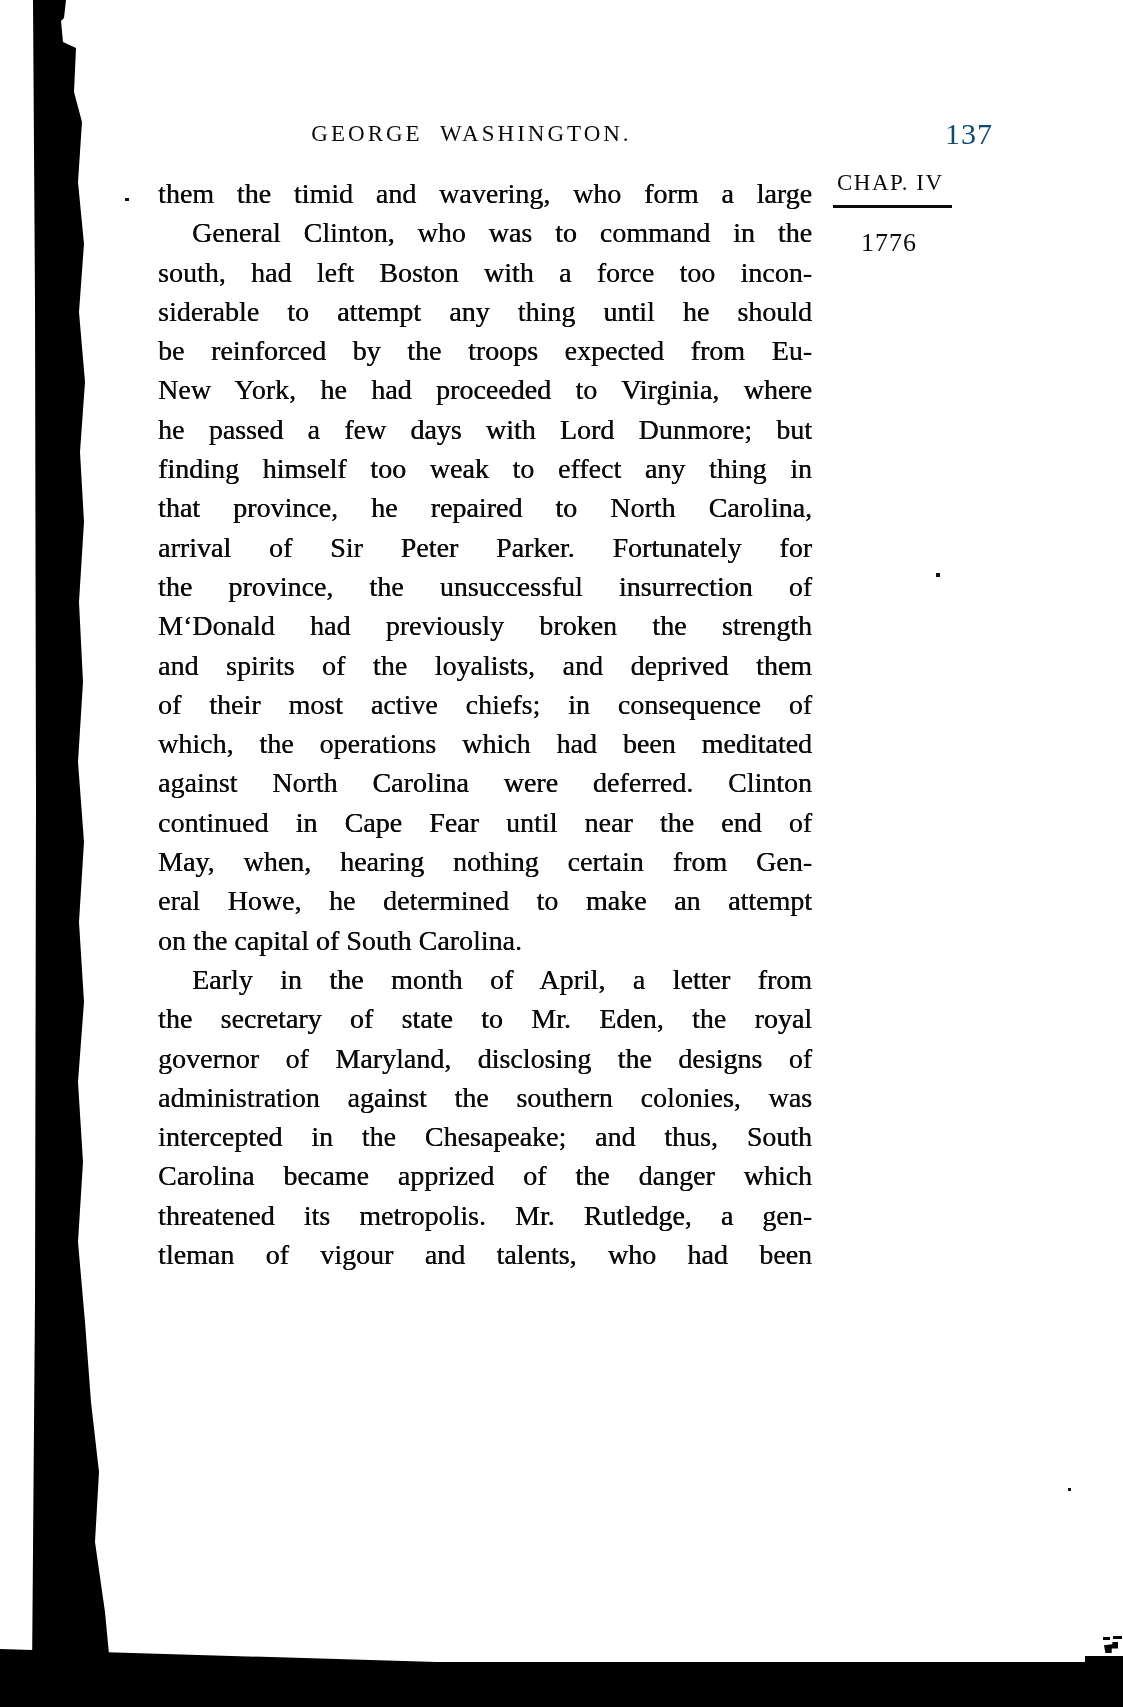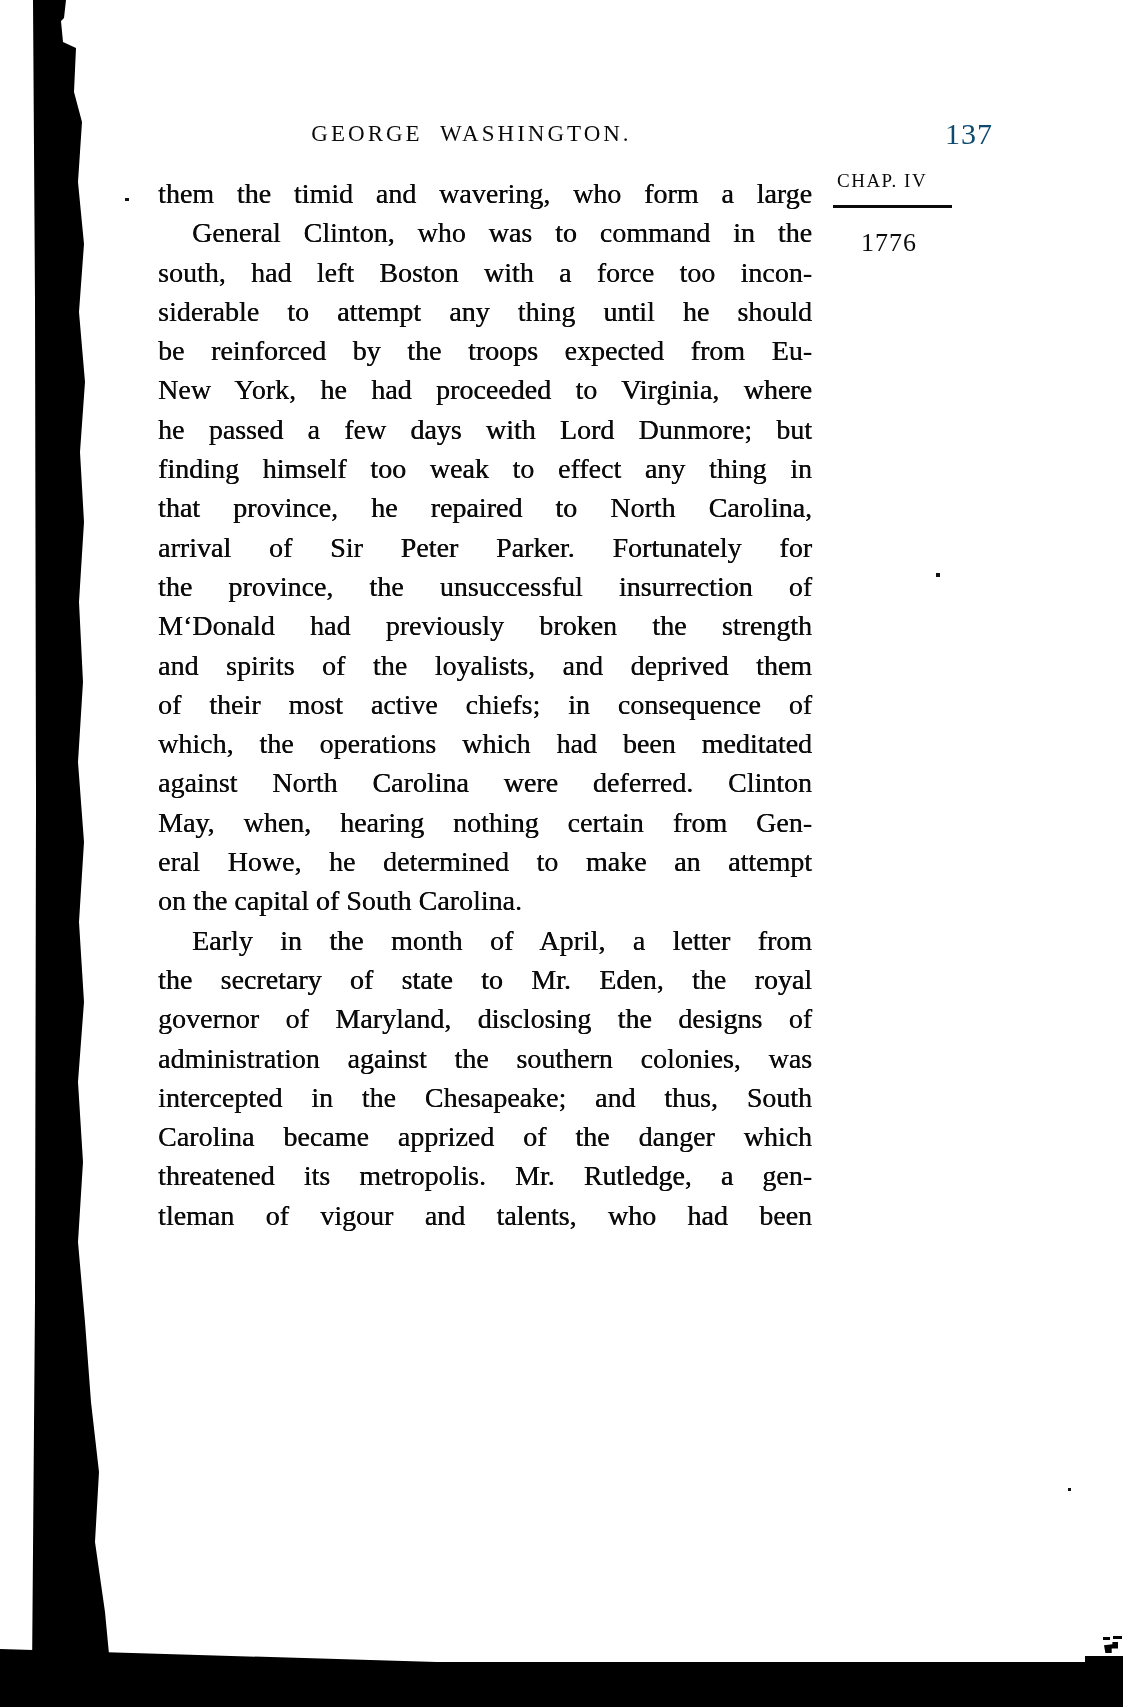--- a/index.html
+++ b/index.html
@@ -43,21 +43,21 @@
     position:absolute; left:144px; top:121px; width:655px;
     text-align:center; font-size:23px; letter-spacing:3px; word-spacing:9px;
     color:#0a0a0a;
   }
   .page-number {
     position:absolute; left:897px; top:117px; width:60px;
     font-size:30px; letter-spacing:1px; color:#0c4a6e;margin-left:48px;
   }
   .margin-chapter {
     position:absolute; left:837px; top:170px; width:120px;
-    font-size:19px; letter-spacing:1.5px; color:#0a0a0a;
+    font-size:23px; letter-spacing:1.5px; color:#0a0a0a;
   }
   .margin-rule {
     position:absolute; left:833px; top:205px; width:119px; height:3px; background:#0a0a0a;
   }
   .margin-year {
     position:absolute; left:861px; top:212px; width:80px;
     font-size:26px; letter-spacing:1px; color:#0a0a0a;margin-top:16px;
   }
   #body-text {
     position:absolute; left:158px; top:174px; width:654px;
@@ -100,20 +100,21 @@
       <div class="line">he passed a few days with Lord Dunmore; but</div>
       <div class="line">finding himself too weak to effect any thing in</div>
       <div class="line">that province, he repaired to North Carolina,</div>
       <div class="line">arrival of Sir Peter Parker.  Fortunately for</div>
       <div class="line">the province, the unsuccessful insurrection of</div>
       <div class="line">M‘Donald had previously broken the strength</div>
       <div class="line">and spirits of the loyalists, and deprived them</div>
       <div class="line">of their most active chiefs; in consequence of</div>
       <div class="line">which, the operations which had been meditated</div>
       <div class="line">against North Carolina were deferred.  Clinton</div>
+      <div class="line">continued in Cape Fear until near the end of</div>
       <div class="line">May, when, hearing nothing certain from Gen-</div>
       <div class="line">eral Howe, he determined to make an attempt</div>
       <div class="line para-end">on the capital of South Carolina.</div>
       <div class="line indent">Early in the month of April, a letter from</div>
       <div class="line">the secretary of state to Mr. Eden, the royal</div>
       <div class="line">governor of Maryland, disclosing the designs of</div>
       <div class="line">administration against the southern colonies, was</div>
       <div class="line">intercepted in the Chesapeake; and thus, South</div>
       <div class="line">Carolina became apprized of the danger which</div>
       <div class="line">threatened its metropolis.  Mr. Rutledge, a gen-</div>

